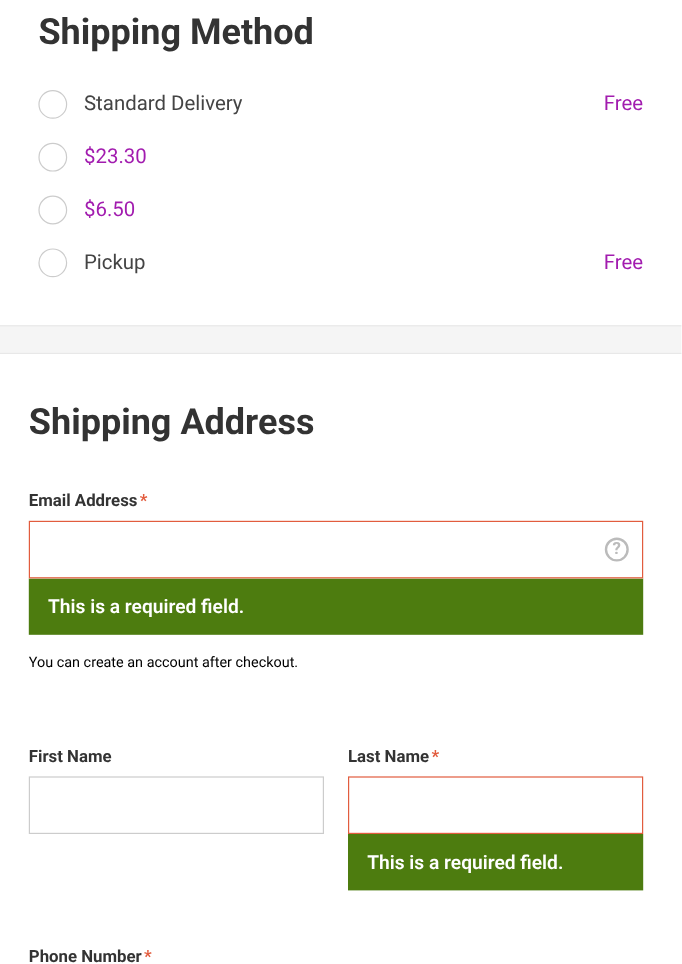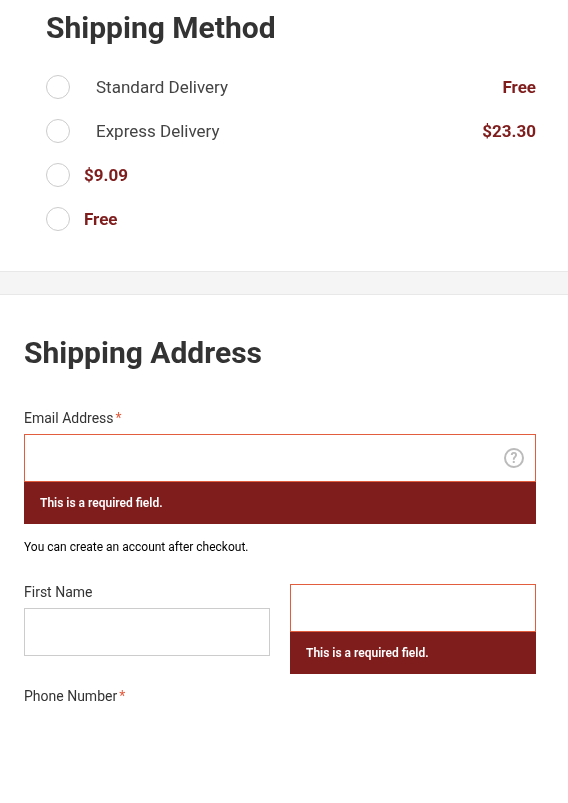--- a/index.html
+++ b/index.html
@@ -1,62 +1,62 @@
 <!DOCTYPE html>
 <html><head>
 <meta charset="utf-8">
 <style>
 * { box-sizing: border-box; margin: 0; padding: 0; }
 body { font-family: -apple-system, BlinkMacSystemFont, "Segoe UI", Roboto, sans-serif; color: #333; background: #fff; width: 568px; }
-.section { padding: 10px 32px 30px 46px; }
+.section { padding: 10px 32px 30px 32px; }
 h1 { font-size: 30px; font-weight: 700; color: #333; margin-bottom: 20px; }
 .shipping-option { display: flex; align-items: center; padding: 10px 0; gap: 14px; }
 .radio { width: 24px; height: 24px; border: 1px solid #ccc; border-radius: 50%; flex-shrink: 0; cursor: pointer; }
-.option-label { flex: 1; font-size: 17px; color: #444; margin-left: 12px; }
-.option-price { font-size: 17px; color: #7f1d1d; font-weight: bold; }
+.option-label { flex: 1; font-size: 17px; color: #444; }
+.option-price { font-size: 17px; color: #a21caf; }
 .divider { height: 24px; background: #f5f5f5; border-top: 1px solid #e8e8e8; border-bottom: 1px solid #e8e8e8; }
 .form-section { padding: 40px 32px 20px 24px; }
 .form-section h1 { margin-bottom: 40px; }
-.field-label { font-size: 14px; font-weight: 400; color: #333; margin-bottom: 8px; display: block; }
+.field-label { font-size: 14px; font-weight: 700; color: #333; margin-bottom: 8px; display: block; margin-top: 34px; }
 .req { color: #e25c3e; margin-left: 2px; }
 .field-wrap { margin-bottom: 14px; }
 .input { width: 100%; height: 48px; border: 1px solid #ccc; padding: 0 12px; font-size: 15px; }
 .input.error { border-color: #e25c3e; }
 .input-with-icon { position: relative; }
 .help-icon { position: absolute; right: 12px; top: 50%; transform: translateY(-50%); width: 20px; height: 20px; border: 2px solid #bbb; border-radius: 50%; display: flex; align-items: center; justify-content: center; color: #bbb; font-size: 14px; font-weight: 700; cursor: pointer; }
-.error-msg { background: #7f1d1d; color: #fff; padding: 14px 16px; font-size: 12px; font-weight: 600; }
+.error-msg { background: #4d7c0f; color: #fff; padding: 14px 16px; font-size: 16px; font-weight: 600; }
 .helper { font-size: 12px; color: #000000; margin: 16px 0 30px 0; }
 .row { display: flex; gap: 20px; }
 .col { flex: 1; }
 </style>
 </head>
 <body>
 
 <div class="section">
   <h1>Shipping Method</h1>
 
   <div class="shipping-option">
     <div class="radio"></div>
     <div class="option-label">Standard Delivery</div>
     <div class="option-price">Free</div>
   </div>
 
   <div class="shipping-option">
     <div class="radio"></div>
-    <div class="option-label">Express Delivery</div>
     <div class="option-price">$23.30</div>
   </div>
 
   <div class="shipping-option">
     <div class="radio"></div>
-    <div class="option-price">$9.09</div>
+    <div class="option-price">$6.50</div>
   </div>
 
   <div class="shipping-option">
     <div class="radio"></div>
+    <div class="option-label">Pickup</div>
     <div class="option-price">Free</div>
   </div>
 </div>
 
 <div class="divider"></div>
 
 <div class="form-section">
   <h1>Shipping Address</h1>
 
   <div class="field-wrap">
@@ -73,20 +73,23 @@
   <div class="helper">You can create an account after checkout.</div>
 
   <div class="row">
     <div class="col field-wrap">
       <label class="field-label">
         <span>First Name</span>
       </label>
       <input class="input" type="text" value="" style="">
     </div>
     <div class="col field-wrap">
+      <label class="field-label">
+        <span>Last Name</span><span class="req">*</span>
+      </label>
       <input class="input error" type="text" value="" style="">
       <div class="error-msg">This is a required field.</div>
     </div>
   </div>
 
   <div class="field-wrap">
     <label class="field-label">
       <span>Phone Number</span><span class="req">*</span>
     </label>
   </div>

